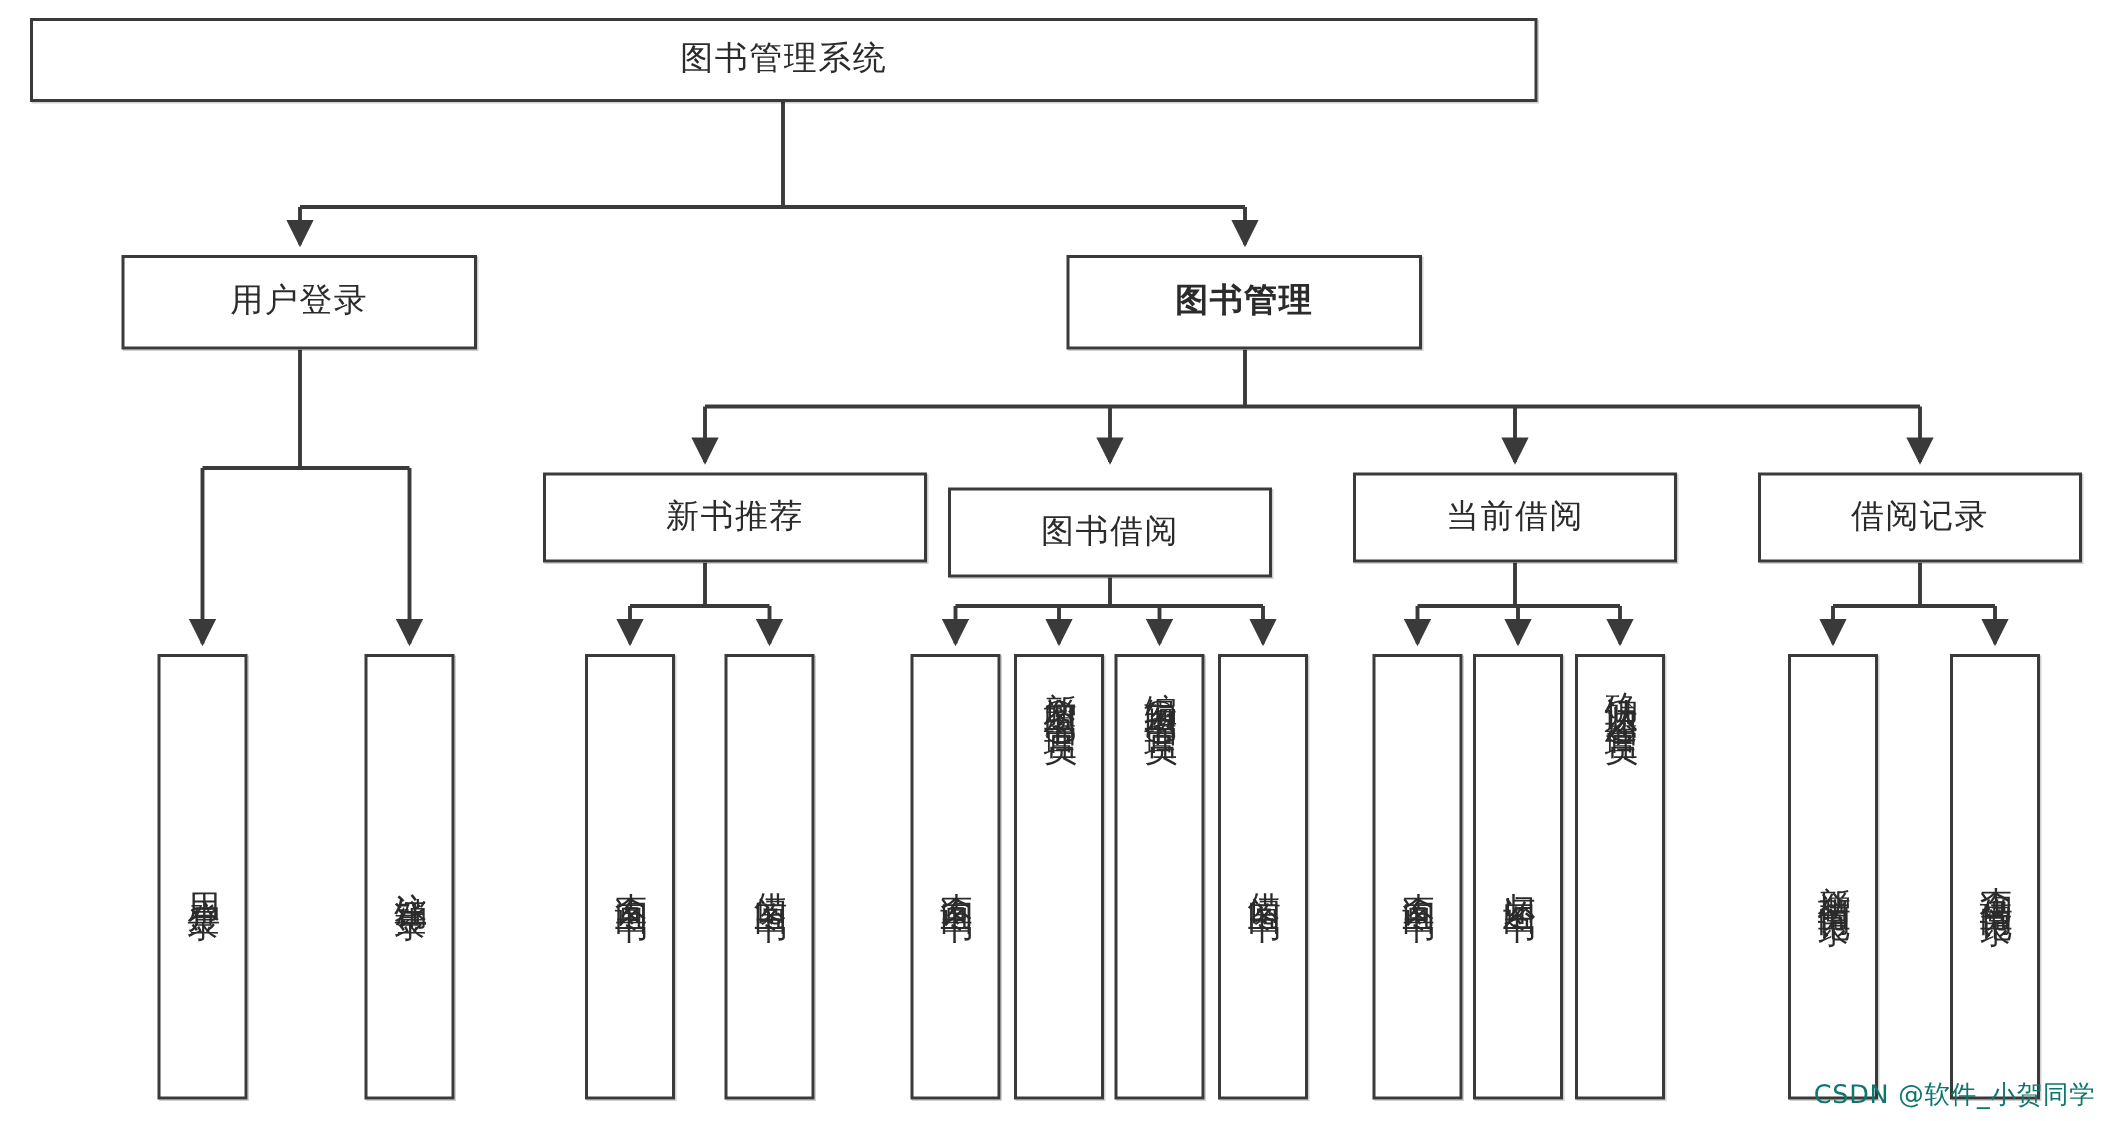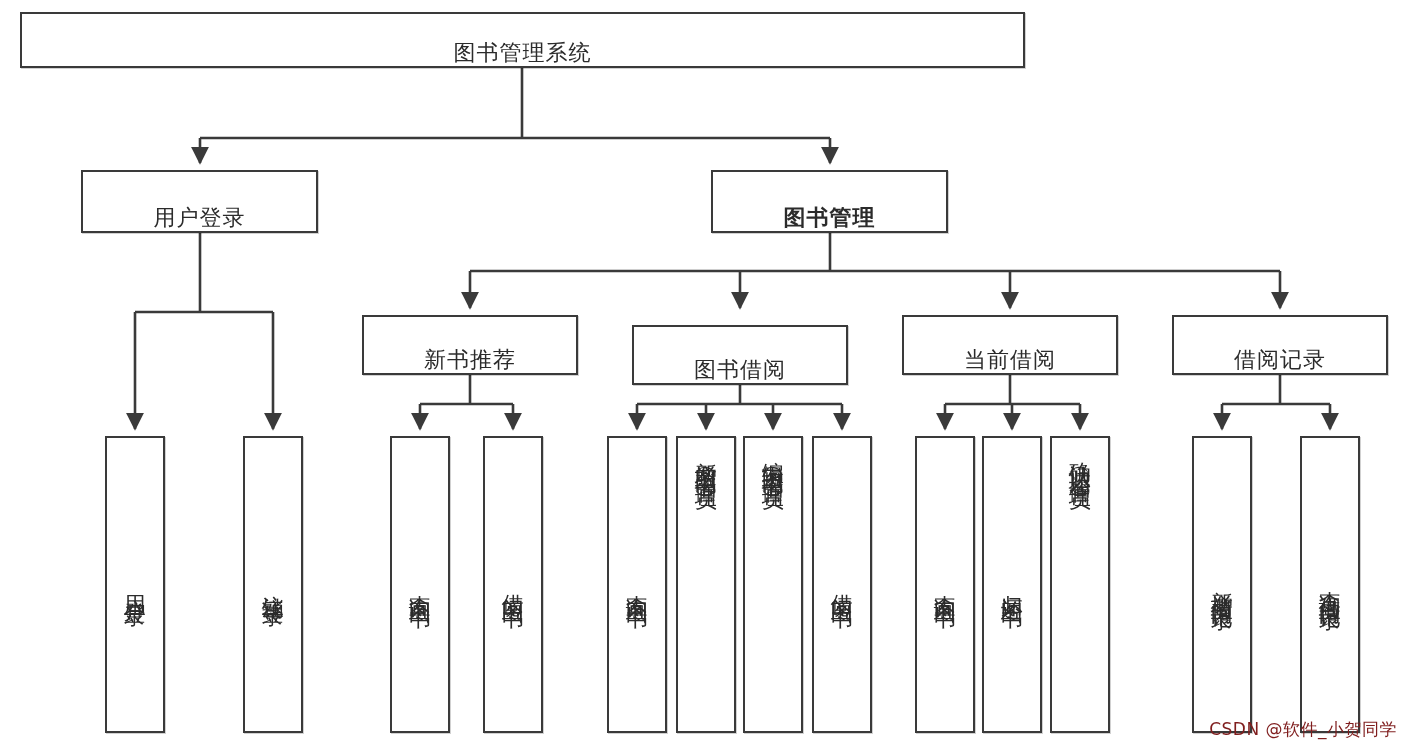--- a/index.html
+++ b/index.html
@@ -23,21 +23,21 @@
     width: 1405px;
     height: 747px;
     pointer-events: none;
   }
   .node {
     position: absolute;
     box-sizing: border-box;
     border: 2.5px solid #3a3a3a;
     background: #ffffff;
     display: flex;
-    align-items: flex-end;
+    align-items: center;
     justify-content: center;
     color: #2b2b2b;
     box-shadow: 1px 1px 0 rgba(0,0,0,0.18);
   }
   .node.h {
     font-size: 22px;
     letter-spacing: 1px;
     line-height: 1.2;
   }
   .node.v {
@@ -58,21 +58,21 @@
     white-space: nowrap;
   }
   .node.v.topalign {
     justify-content: flex-start;
   }
   .watermark {
     position: absolute;
     right: 8px;
     bottom: 6px;
     font-size: 17px;
-    color: #7f1d1d;
+    color: #0f766e;
     letter-spacing: 0.5px;
     white-space: nowrap;
     font-family: "DejaVu Sans", "Liberation Sans", sans-serif;
   }
 </style>
 </head>
 <body>
 
 <div id="canvas">
 
@@ -130,21 +130,21 @@
     <span>图书管理系统</span>
   </div>
 
   <div class="node h" style="left:81px; top:170px; width:237px; height:63px;">
     <span>用户登录</span>
   </div>
   <div class="node h" style="left:711px; top:170px; width:237px; height:63px;font-weight:bold;">
     <span>图书管理</span>
   </div>
 
-  <div class="node h" style="left:362px; top:315px; width:216px; height:60px;">
+  <div class="node h" style="left:362px; top:315px; width:256px; height:60px;">
     <span>新书推荐</span>
   </div>
   <div class="node h" style="left:632px; top:315px; width:216px; height:60px;margin-top:10px;">
     <span>图书借阅</span>
   </div>
   <div class="node h" style="left:1172px; top:315px; width:216px; height:60px;">
     <span>借阅记录</span>
   </div>
   <div class="node h" style="left:902px; top:315px; width:216px; height:60px;">
     <span>当前借阅</span>

